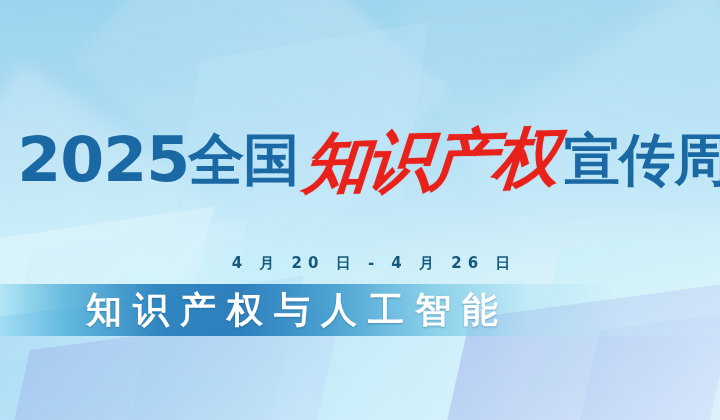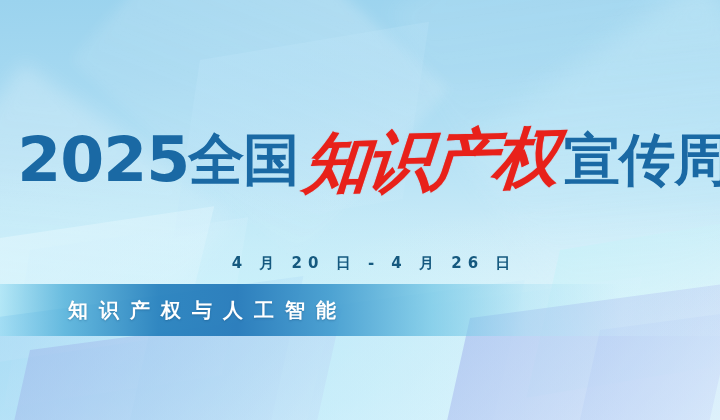--- a/index.html
+++ b/index.html
@@ -183,25 +183,25 @@
         rgba(60,152,205,0.88) 46%,
         rgba(110,196,228,0.70) 60%,
         rgba(168,224,242,0.45) 73%,
         rgba(210,242,250,0.22) 86%,
         rgba(235,250,253,0.05) 100%);
     display: flex;
     align-items: center;
   }
   .sub-text {
     font-family: "DejaVu Sans", "Liberation Sans", sans-serif;
-    font-size: 20px;
+    font-size: 36px;
     font-weight: 700;
     color: #ffffff;
     letter-spacing: 11px;
-    margin-left: 68px;
+    margin-left: 86px;
     text-shadow: 0 1px 2px rgba(20,70,110,0.35);
     white-space: nowrap;
   }
 </style>
 </head>
 <body>
 
 <div id="banner">
 
   <div class="deco-layer">

